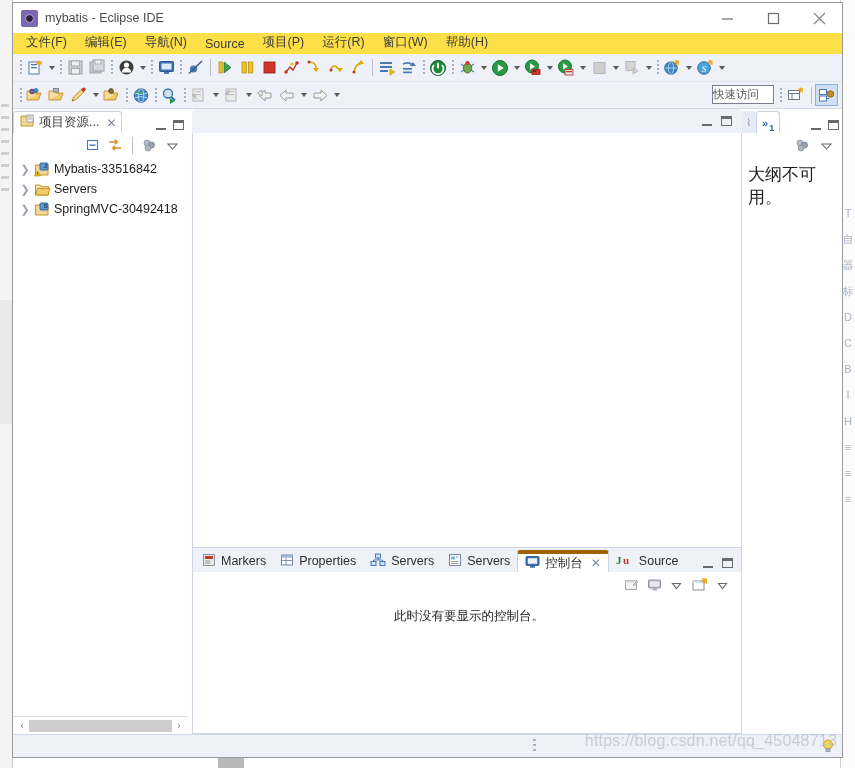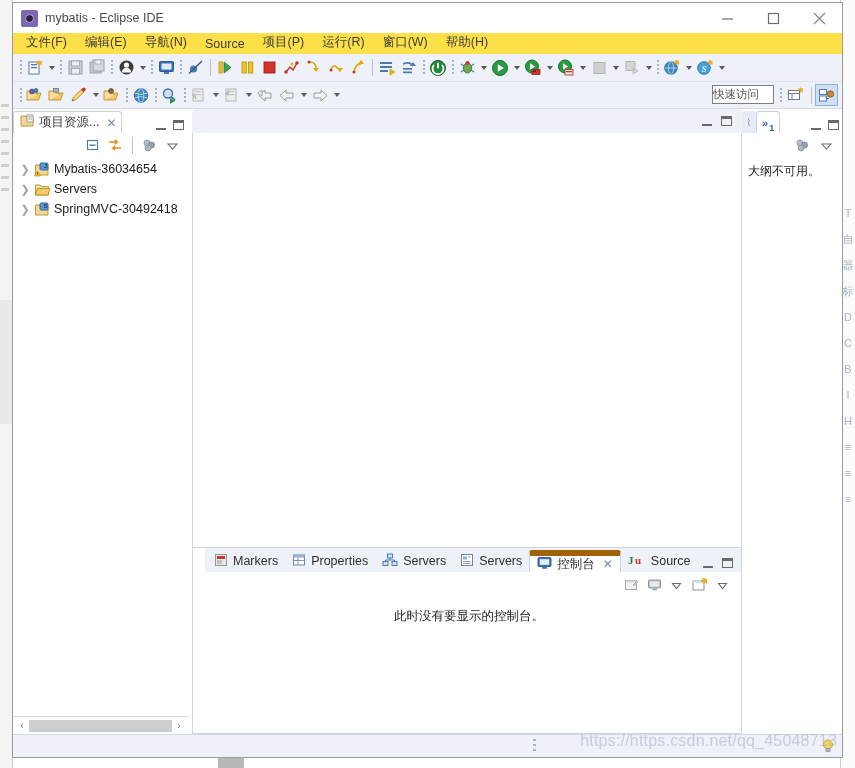--- a/index.html
+++ b/index.html
@@ -185,37 +185,37 @@
   .outline-tab {
     height:22px; background:#ffffff; border-top:1px solid #c9d3e3;
     border-left:1px solid #c9d3e3; border-right:1px solid #c9d3e3;
     border-top-left-radius:3px; border-top-right-radius:3px;
     display:flex; align-items:center; padding:0 5px; box-sizing:border-box;
     font-size:11px; color:#2b5ba8; font-weight:bold;
   }
   .outline-ctrls { position:absolute; right:3px; bottom:3px; display:flex; gap:7px; align-items:center;}
   .outline-toolrow { height:24px; display:flex; align-items:center; justify-content:flex-end; gap:4px; padding-right:6px;}
   .outline-body { flex:1; padding:6px 5px 0 6px; }
-  .outline-msg { font-size:12px; color:#1c1c1c; }
+  .outline-msg { font-size:17px; color:#1c1c1c; }
 
   
   .bottom-panel {
     height: 185px; flex:none; display:flex; flex-direction:column;
     border:1px solid #cfd5e4; border-top:none; background:#ffffff;
   }
   .bottom-tabrow {
     height: 24px; display:flex; align-items:flex-end; background:#eef1f8;
-    position:relative; padding-left:2px;margin-left:12px;
+    position:relative; padding-left:2px;
   }
   .btab {
     height:22px; display:flex; align-items:center; gap:5px; padding:0 7px;
     font-size:12.5px; color:#2e2e2e; white-space:nowrap; box-sizing:border-box;
   }
   .btab.active {
-    background:#ffffff; border-top:6px solid #a16207;
+    background:#ffffff; border-top:4px solid #a16207;
     border-left:1px solid #c9d3e3; border-right:1px solid #c9d3e3;
     border-top-left-radius:3px; border-top-right-radius:3px;justify-content:space-between;
   }
   .bottom-ctrls { position:absolute; right:8px; bottom:4px; display:flex; gap:9px; align-items:center;}
   .bottom-toolrow { height:26px; display:flex; align-items:center; justify-content:flex-end; gap:3px; padding-right:8px;}
   .console-body { flex:1; padding:10px 0 0 4px; background:#ffffff;text-align:center; }
   .console-msg { font-size:12.5px; color:#1c1c1c; }
 
   
   .statusbar {
@@ -676,21 +676,21 @@
             <span class="twisty">❯</span>
             <span class="tree-icon">
               <svg width="17" height="15">
                   <path d="M1.5 13 V3 H6 l1.2 1.6 H14 V13z" fill="#f3d79a" stroke="#b8901a" stroke-width="0.9"></path>
                   <rect x="6" y="1" width="8" height="7" rx="1" fill="#5a9ad4" stroke="#2a6393" stroke-width="0.9"></rect>
                   <text x="11.5" y="6" font-size="6" fill="#1a3f66" font-family="Liberation Sans, sans-serif" text-anchor="middle" font-weight="bold">J</text>
                   <path d="M0.5 14 l3-5 l3 5z" fill="#f0c419" stroke="#b8901a" stroke-width="0.7"></path>
                   <rect x="3.1" y="10.5" width="0.9" height="2" fill="#5a4420"></rect>
                 </svg>
             </span>
-            <span class="tree-label">Mybatis-36034654</span>
+            <span class="tree-label">Mybatis-33516842</span>
           </div>
           <div class="tree-row">
             <span class="twisty">❯</span>
             <span class="tree-icon">
               <svg width="17" height="15">
                   <path d="M1.5 13 V3 H6 l1.2 1.6 H14.5 V13z" fill="#f8e3b0" stroke="#b8901a" stroke-width="0.9"></path>
                   <path d="M1.5 13 L3.6 6.5 H16 L13.9 13z" fill="#f5c869" stroke="#b8901a" stroke-width="0.9"></path>
                 </svg>
             </span>
             <span class="tree-label">Servers</span>
@@ -889,16 +889,16 @@
       <div class="status-bulb">
         <svg width="16" height="16">
             <circle cx="8" cy="6.5" r="4.5" fill="#f5d45a" stroke="#c89a1e" stroke-width="0.9"></circle>
             <rect x="6" y="10.5" width="4" height="3.2" fill="#c0c6d0" stroke="#8a909a" stroke-width="0.7"></rect>
             <line x1="6.5" y1="12" x2="9.5" y2="12" stroke="#8a909a" stroke-width="0.7"></line>
           </svg>
       </div>
     </div>
   </div>
 
-  <div class="watermark">https://https.csdn.net/qq_45048713</div>
+  <div class="watermark">https://blog.csdn.net/qq_45048713</div>
   <div class="taskbar-stub"></div>
 
 </div>
 
 </body></html>

